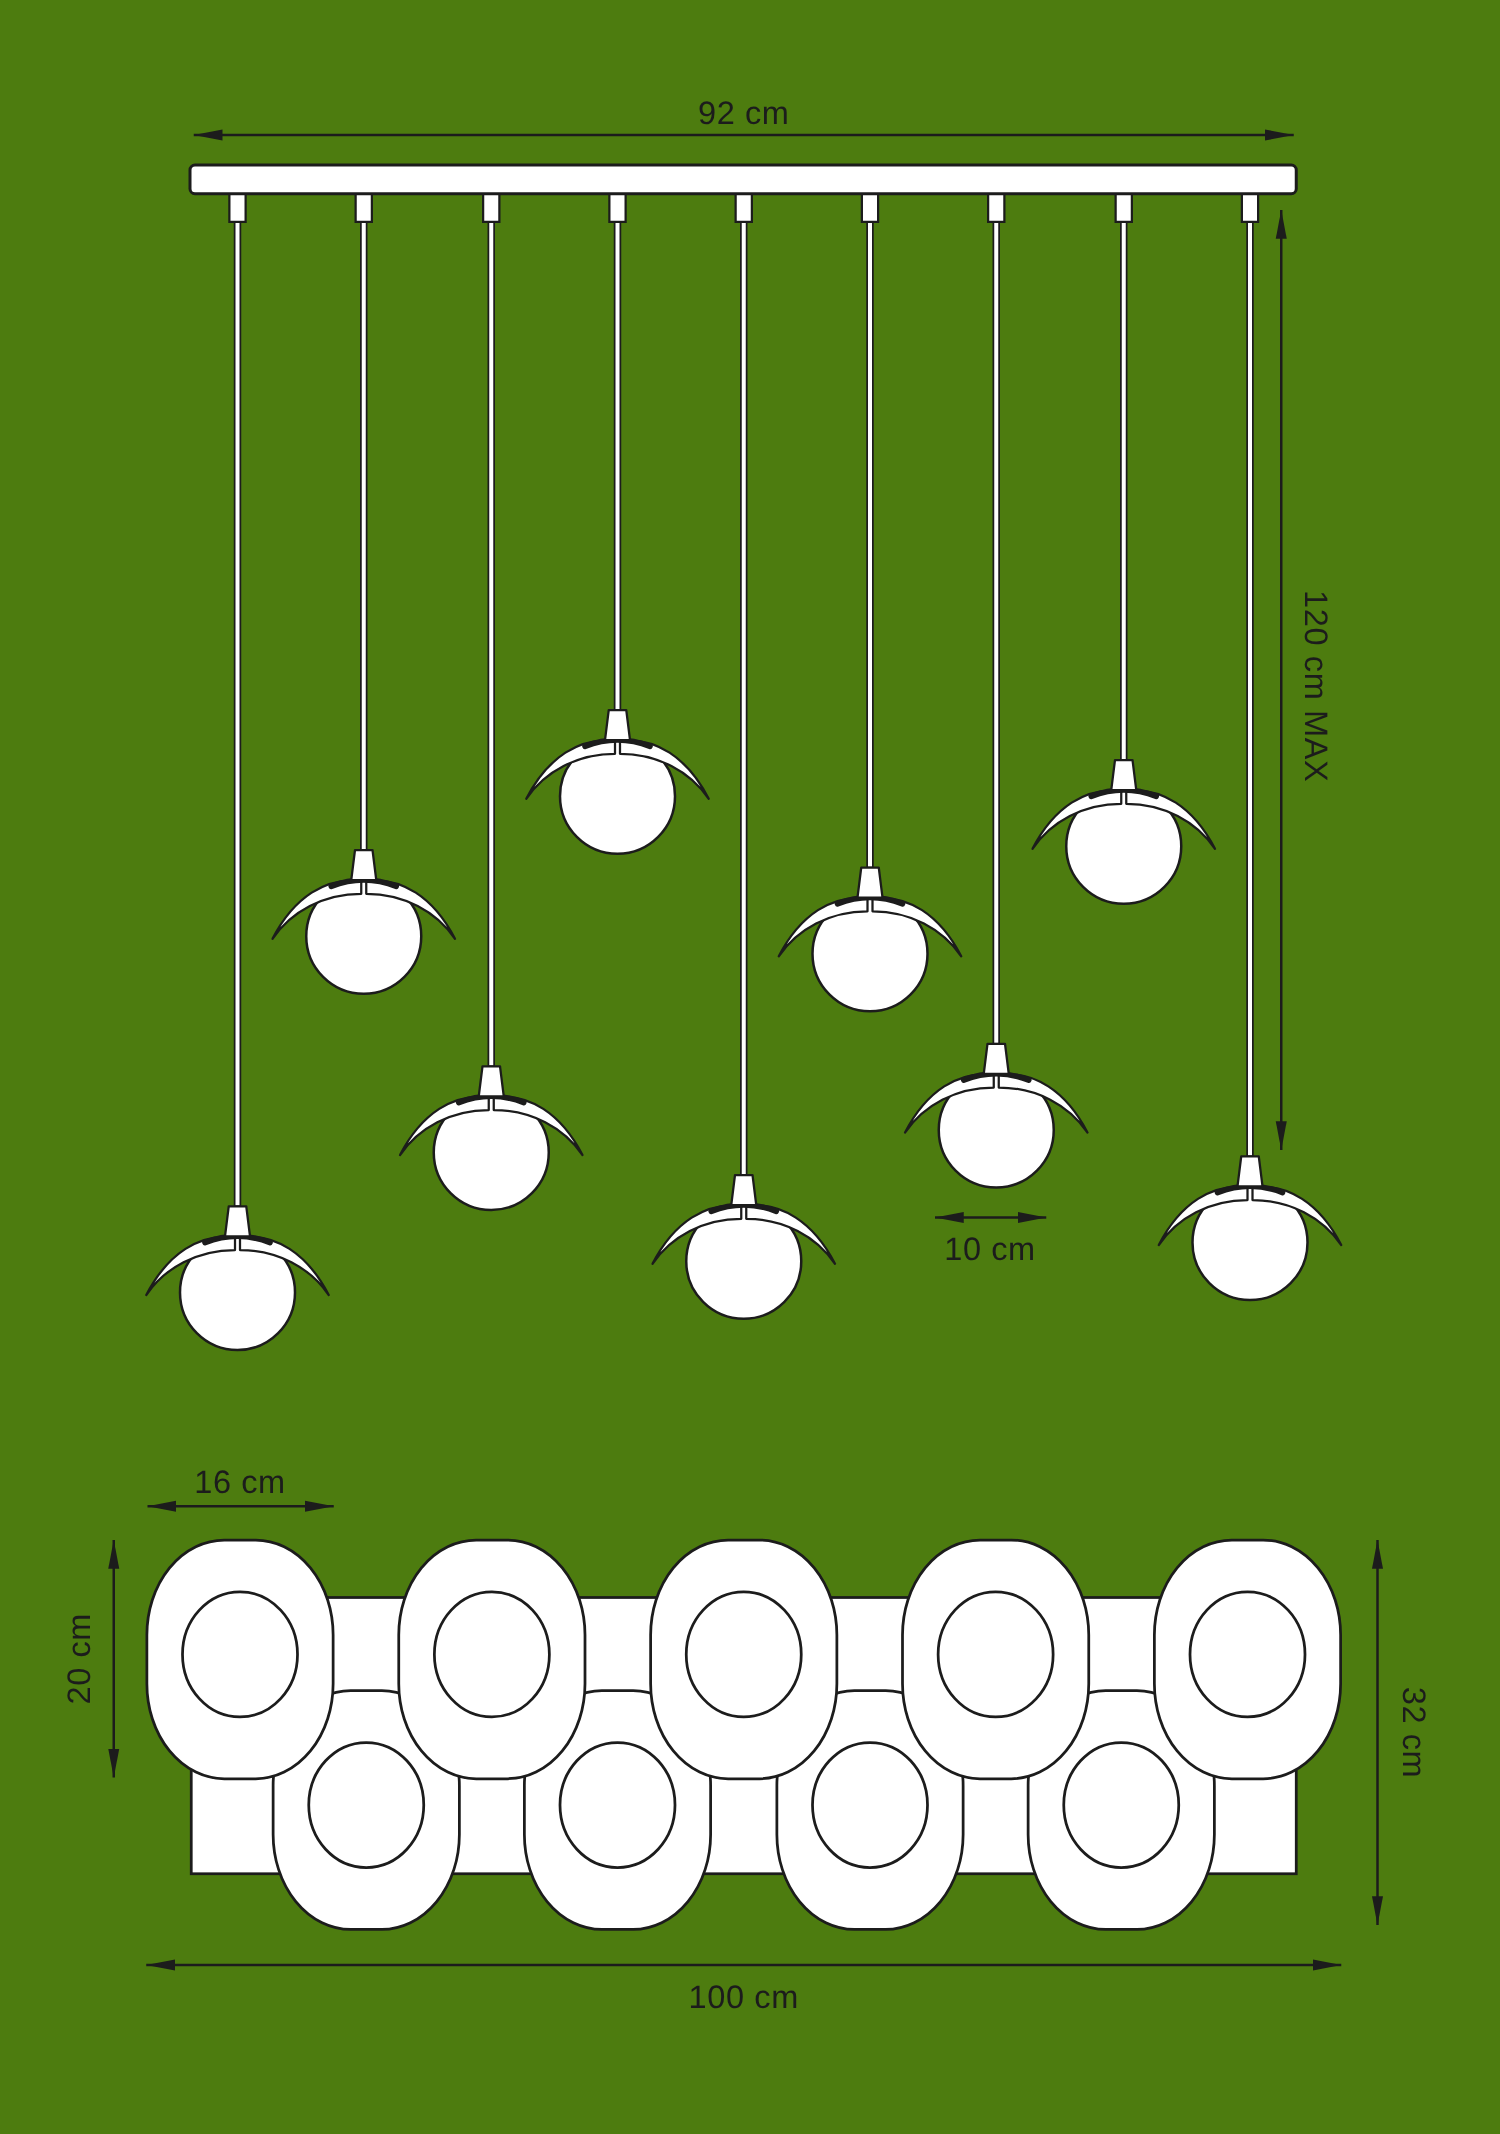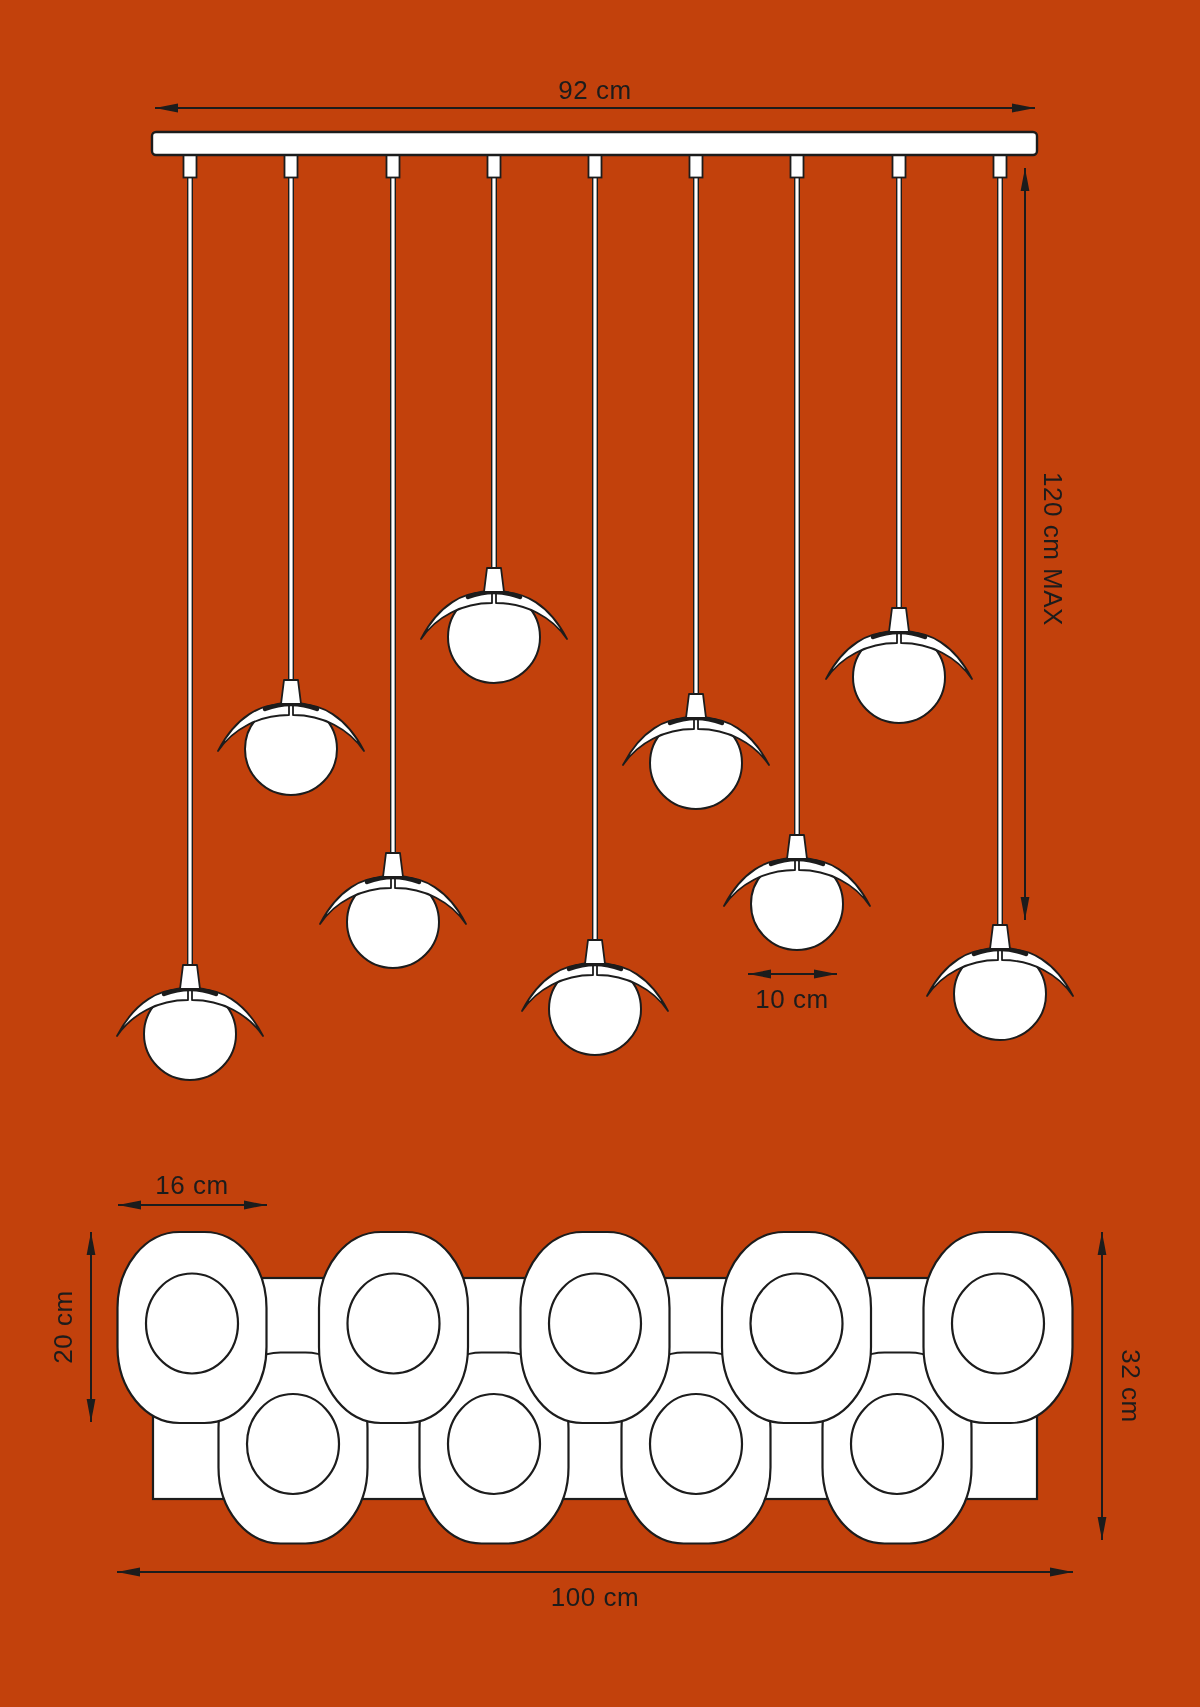--- a/index.html
+++ b/index.html
@@ -1,17 +1,17 @@
 <!DOCTYPE html>
 <html><head>
 <meta charset="utf-8">
 <style>
   html,body{margin:0;padding:0;background:#ffffff;}
   .canvas{
-    position:relative;width:1200px;height:1707px;background:#c2410c;
+    position:relative;width:1200px;height:1707px;background:#4d7c0f;
     font-family:"Liberation Sans", sans-serif;
   }
   svg{display:block;width:1200px;height:1707px;}
   .ln{stroke:#1c1c1c;fill:none;}
   .shape{stroke:#1c1c1c;fill:#ffffff;}
   .dim-line{stroke:#1c1c1c;stroke-width:2;fill:none;}
   text.dim{
     font-family:"Liberation Sans", sans-serif;
     font-size:26px;fill:#1c1c1c;text-anchor:middle;letter-spacing:0.5px;
   }

